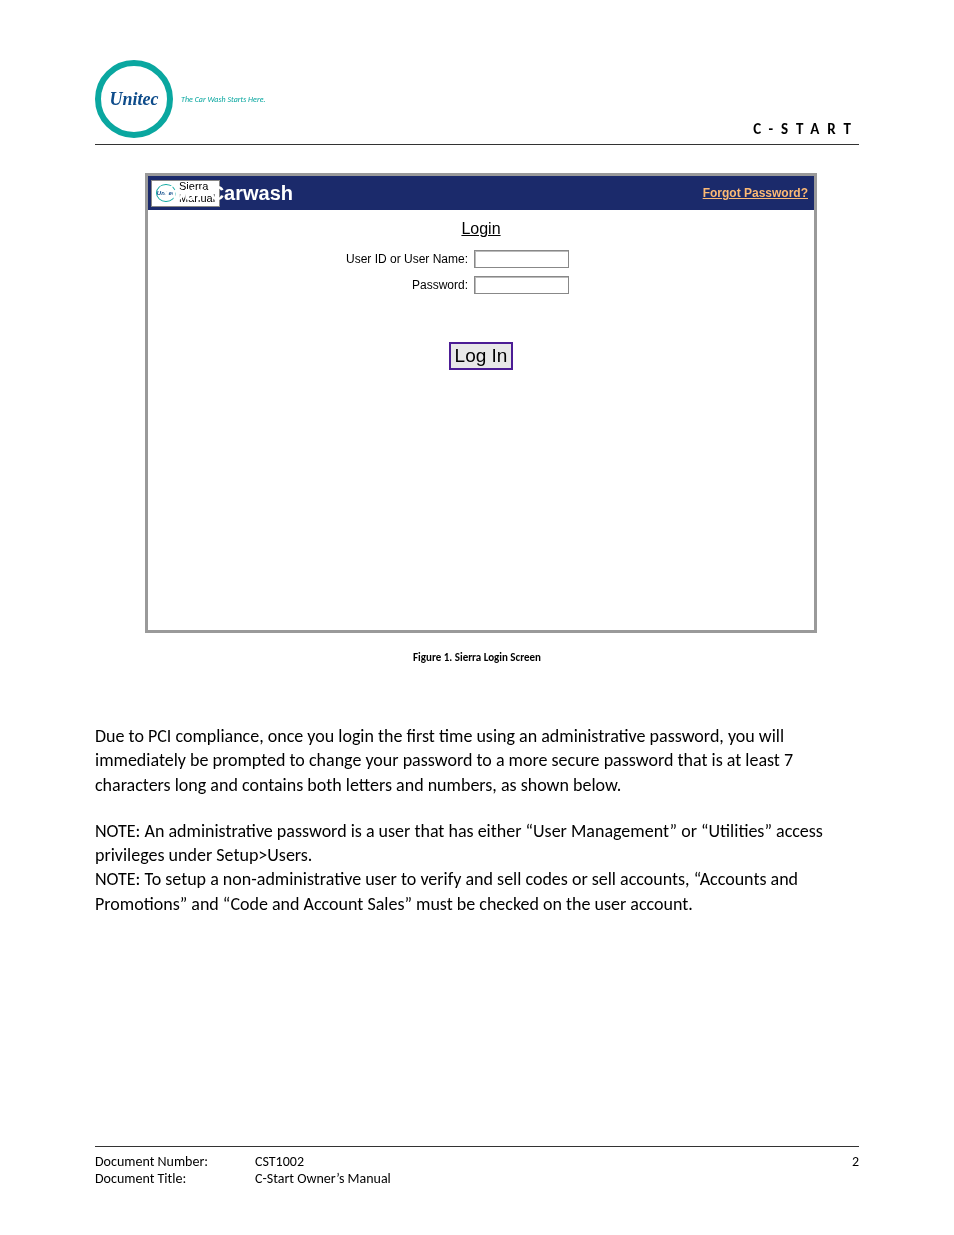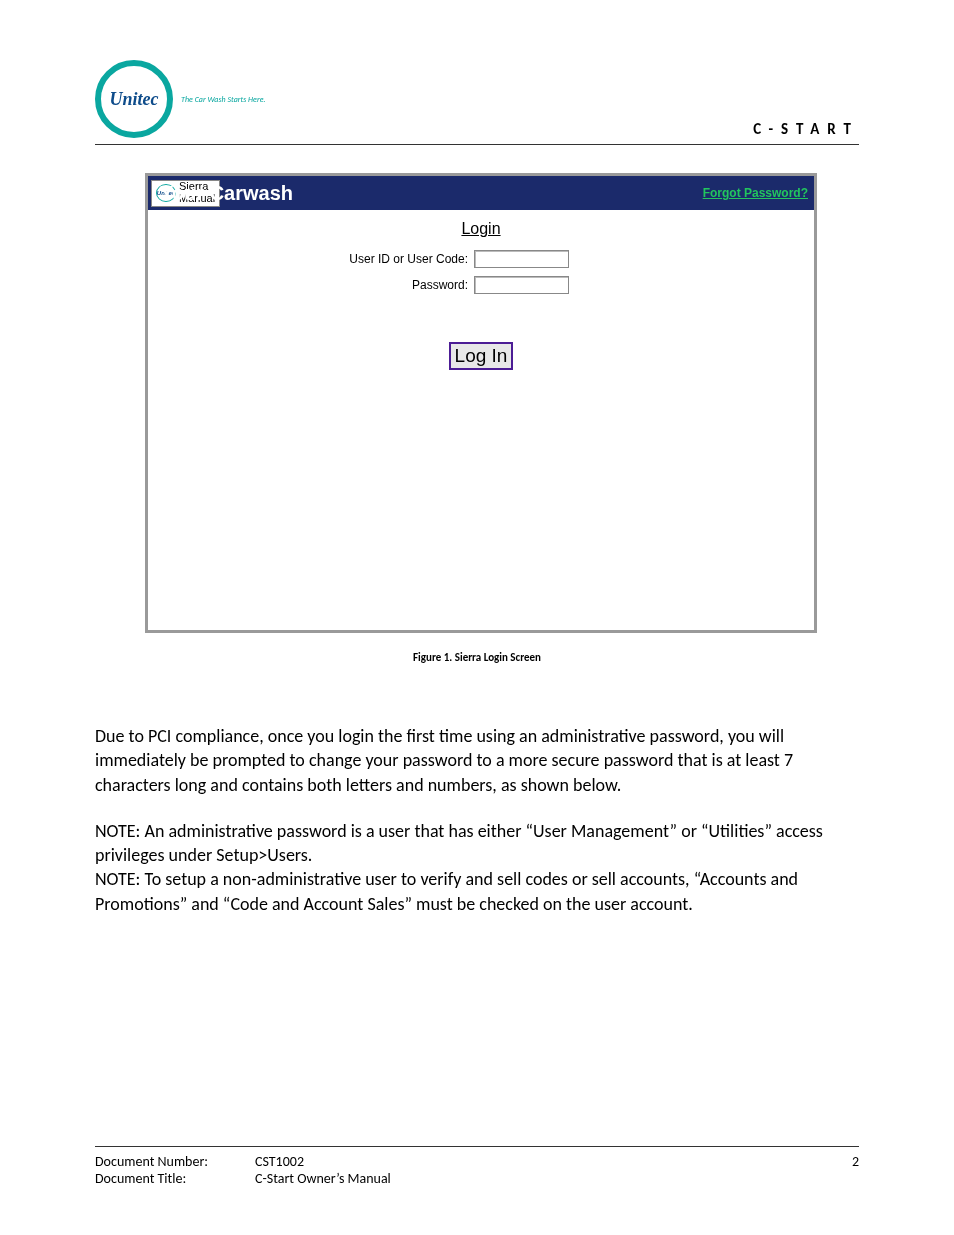--- a/index.html
+++ b/index.html
@@ -101,21 +101,21 @@
     position: absolute;
     left: 12px; right: 0;
     font-family: Arial, sans-serif;
     font-weight: bold;
     font-size: 20px;
     pointer-events: none;
   }
   .forgot-link {
     margin-left: auto;
     margin-right: 6px;
-    color: #22c55e;
+    color: #fdba74;
     font-family: Arial, sans-serif;
     font-weight: bold;
     font-size: 12px;
     text-decoration: underline;
     cursor: pointer;
   }
   .login-area {
     height: 420px;
     padding-top: 10px;
     font-family: Arial, sans-serif;
@@ -207,21 +207,21 @@
             <div>Sierra</div>
             <div>Manual</div>
           </span>
         </div>
         <div class="app-title">Your Carwash</div>
         <a class="forgot-link">Forgot Password?</a>
       </div>
       <div class="login-area">
         <div class="login-heading">Login</div>
         <div class="login-grid">
-          <div class="lbl">User ID or User Code:</div>
+          <div class="lbl">User ID or User Name:</div>
           <div><input type="text" style=""></div>
           <div class="lbl">Password:</div>
           <div><input type="password" style=""></div>
         </div>
         <div class="login-btn-wrap">
           <button class="login-btn">Log In</button>
         </div>
       </div>
     </div>
     <div class="figure-caption">Figure 1. Sierra Login Screen</div>

